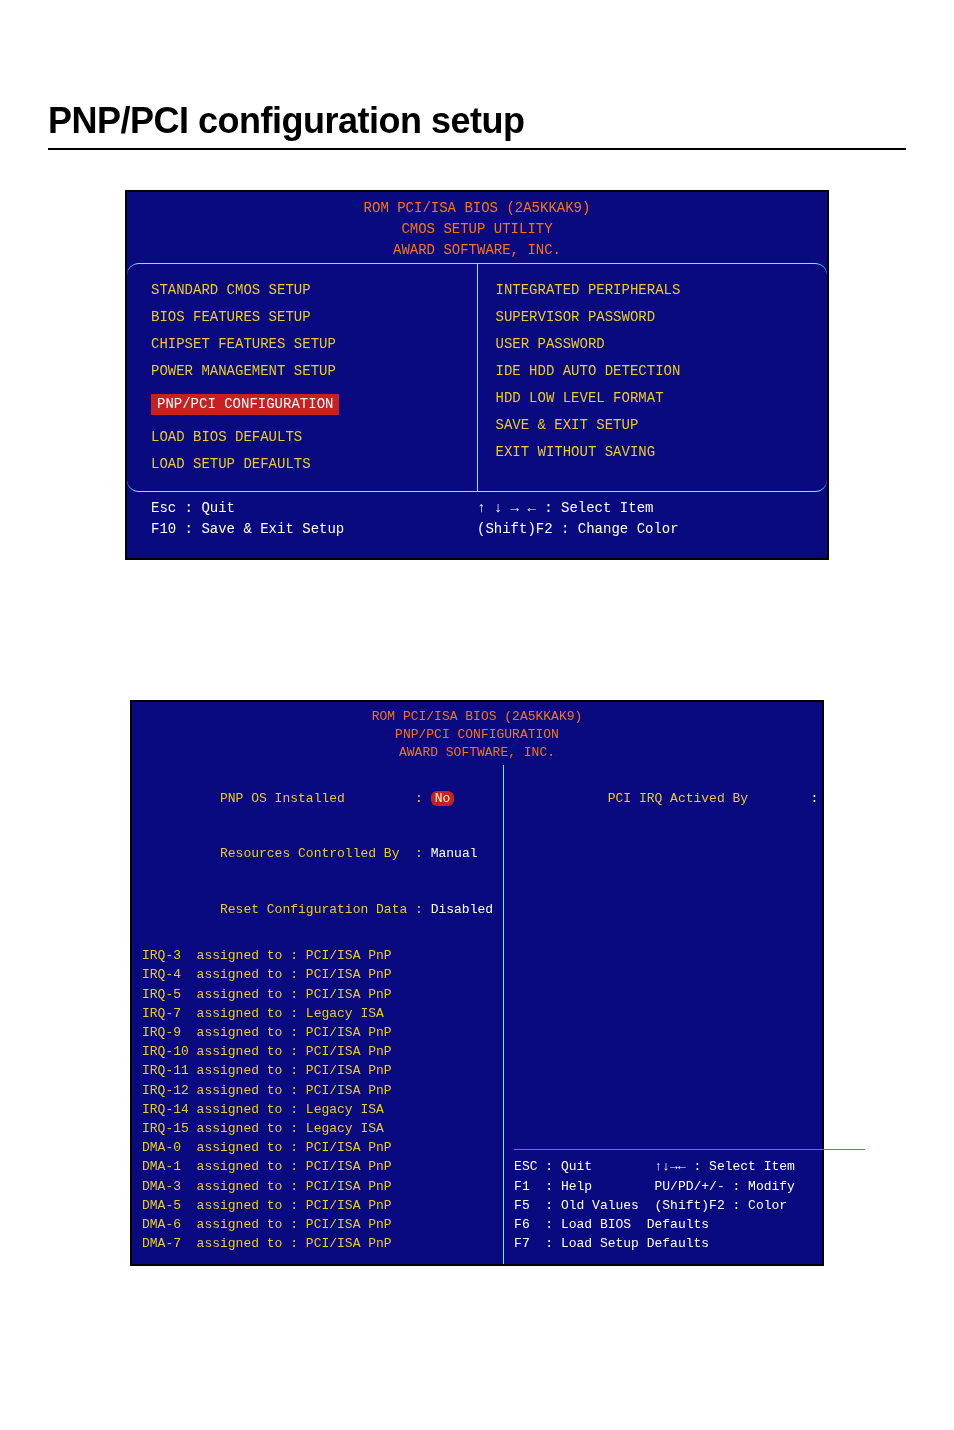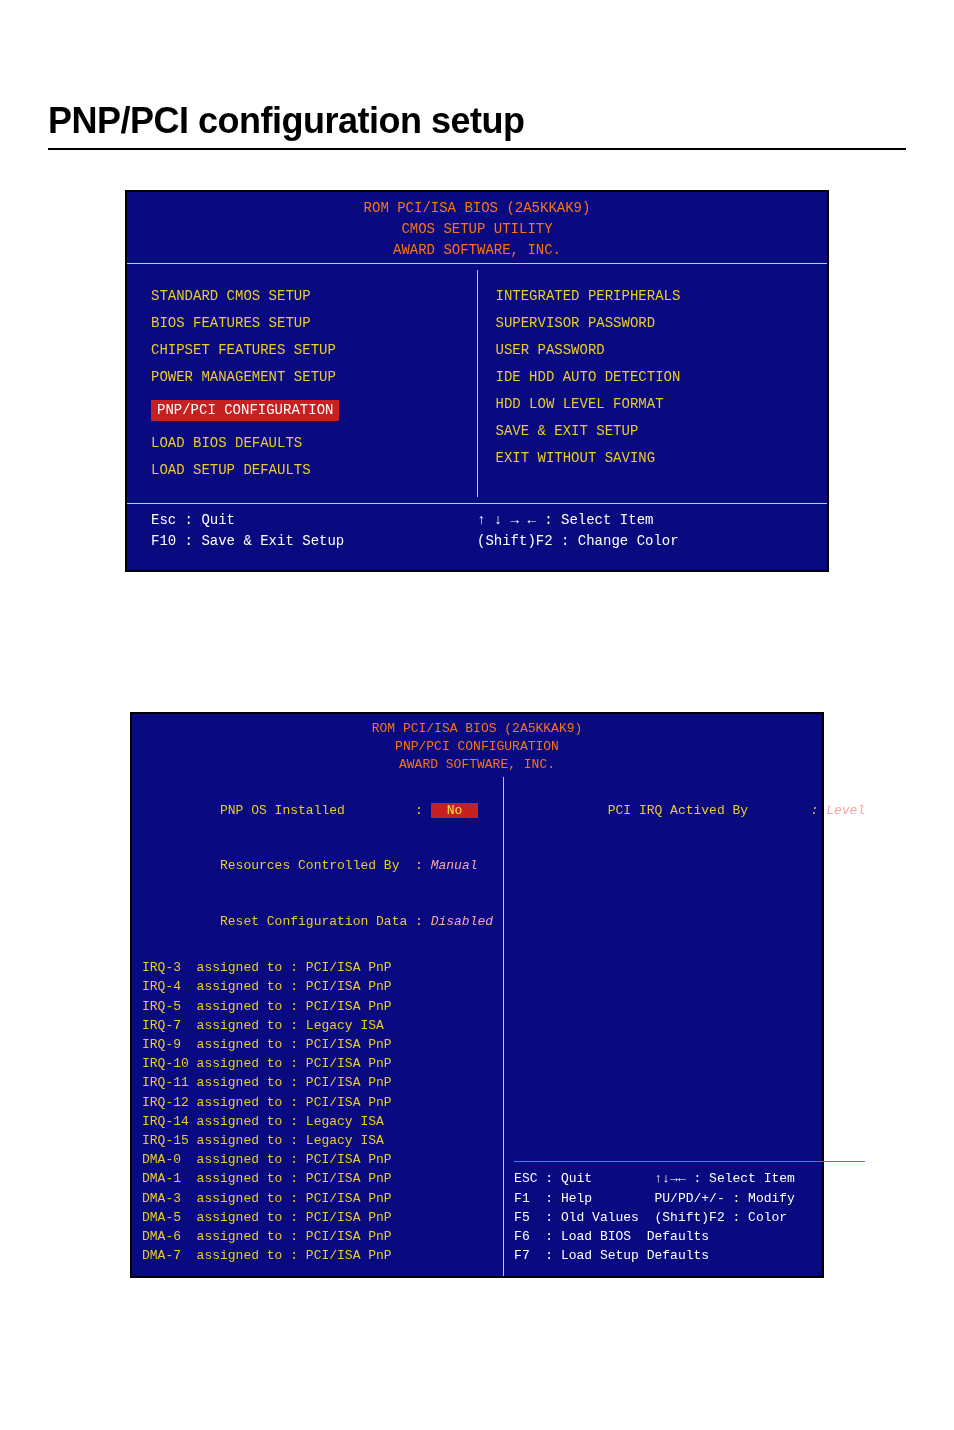--- a/index.html
+++ b/index.html
@@ -37,22 +37,23 @@
     text-align: center;
     padding: 6px 0 2px 0;
     color: #f97316;
     font-weight: 400;
     filter: blur(0.4px);
   }
   .bios-menu-body {
     border-top: 1px solid #6af0f0;
     border-bottom: 1px solid #6af0f0;
     display: flex;
-    padding: 16px 24px;
+    padding: 10px 24px;
     filter: blur(0.5px);
+    border-radius: 12px;
   }
   .bios-col {
     flex: 1;
   }
   .menu-item {
     color: #e9cb29;
     margin: 6px 0;
   }
   .menu-item.sel {
     background: #c62020;
@@ -94,22 +95,22 @@
     padding: 6px 10px 10px 10px;
     border-right: 1px solid #6af0f0;
   }
   .bios2-right {
     flex: 0.9;
     padding: 6px 10px 10px 10px;
     display: flex;
     flex-direction: column;
   }
   .opt-line { color: #e9cb29; margin: 1px 0; white-space: pre; }
-  .opt-val-red { background: #c62020; color:#fde047; padding:0 16px; }
-  .opt-val-white { color:#fca5a5;font-style:italic; }
+  .opt-val-red { background: #c62020; color:#fef9c3; padding:0 4px;border-radius:6px; }
+  .opt-val-white { color:#ffffff; }
   .right-top { flex: 1; }
   .right-bottom { border-top: 1px solid #3b82f6; padding-top:7px; }
   .kline { color:#fff; white-space:pre; margin:1px 0;}
 </style>
 </head>
 <body>
 
 <div class="page">
   <div class="title">PNP/PCI configuration setup</div>
   <hr class="rule">

